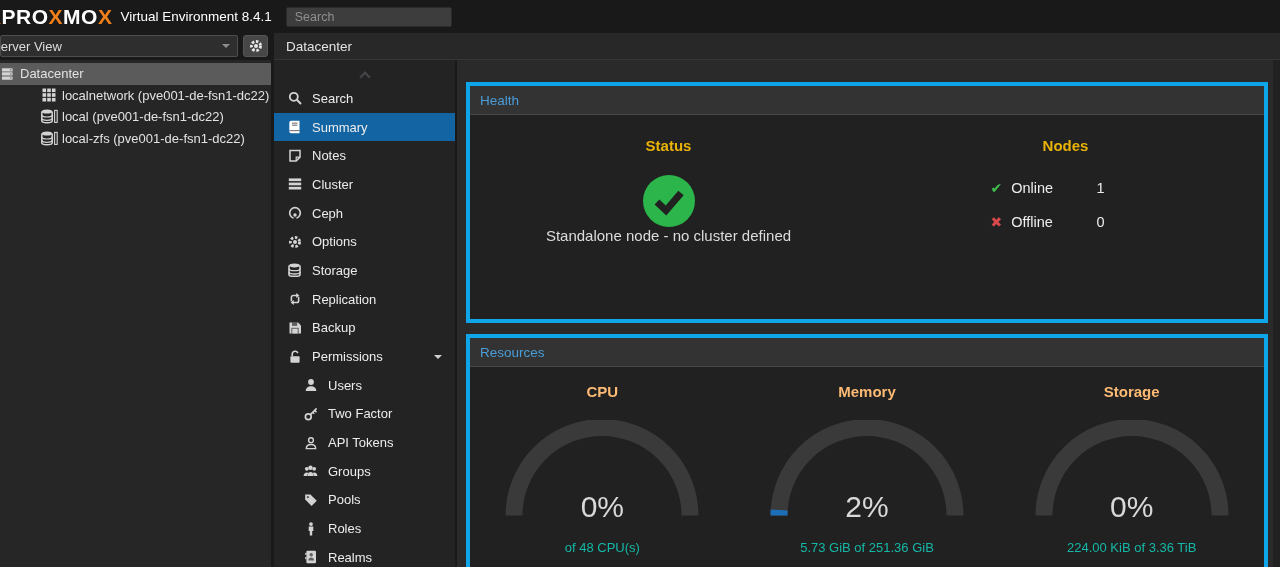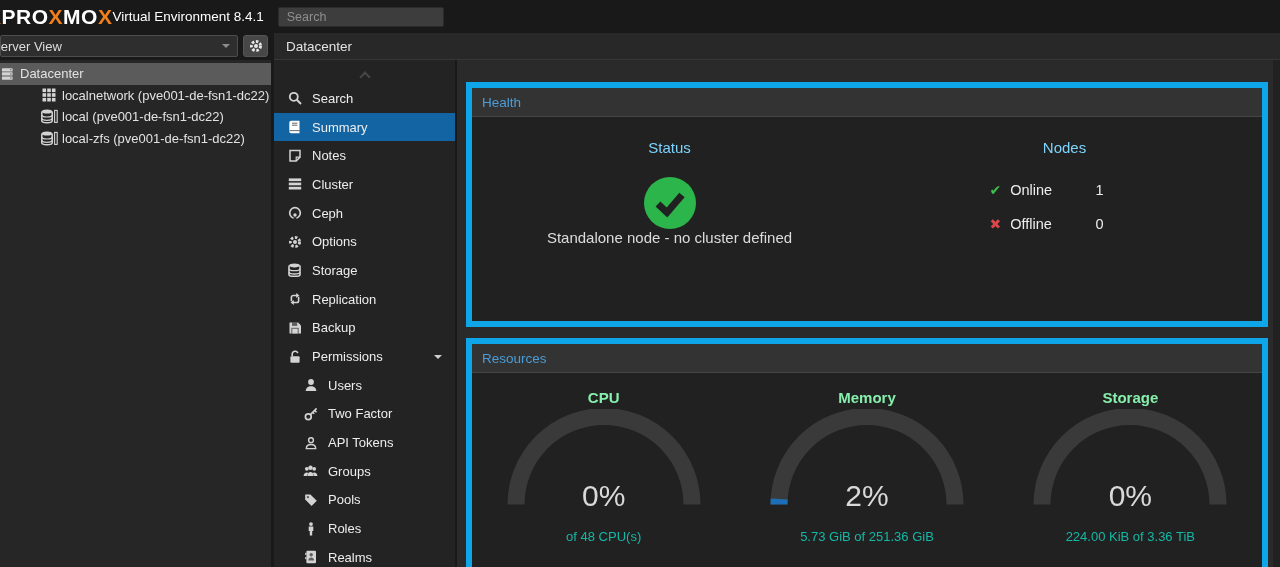--- a/index.html
+++ b/index.html
@@ -5,21 +5,21 @@
   * { margin:0; padding:0; box-sizing:border-box; }
   html,body { width:1280px; height:567px; overflow:hidden; background:#191919;
     font-family:"Liberation Sans","DejaVu Sans",sans-serif; }
   svg { display:block; }
 
   
   .topbar { height:33px; display:flex; align-items:center; background:#191919; }
   .logo { margin-left:-13px; font-weight:bold; font-size:21px; letter-spacing:.5px;
     color:#fff; white-space:nowrap; }
   .logo .ox { color:#ef7f1a; }
-  .topbar-subtitle { color:#ffffff; font-size:13.5px; margin-left:0; }
+  .topbar-subtitle { color:#ffffff; font-size:13.5px; margin-left:8px; }
   .topbar-search { margin-left:14px; width:166px; height:20px; background:#3d3d3d;
     border:1px solid #2b2b2b; border-radius:2px; color:#ddd; font-size:12.5px; padding:0 8px; outline:none; }
   .topbar-search::placeholder { color:#8f8f8f; }
 
   
   .main-row { display:flex; height:534px; }
   .left-col { width:271px; display:flex; flex-direction:column; background:#262626; }
   .left-toolbar { height:27px; background:#191919; display:flex; align-items:center; padding:2px 3px 3px 0; gap:5px; }
   .view-combo { flex:1; height:22px; background:#2e2e2e; border:1px solid #4d4d4d; border-radius:2px;
     display:flex; align-items:center; color:#dcdcdc; font-size:13px; overflow:hidden; cursor:pointer; }
@@ -52,42 +52,42 @@
     color:#ededed; font-size:13px; cursor:pointer; white-space:nowrap; }
   .menu-item .micon { width:15px; display:flex; justify-content:center; color:#d3d3d3; flex:none; }
   .menu-item.selected { background:#1264a3; }
   .menu-item.selected .micon { color:#fff; }
   .menu-item.indent { padding-left:29px; }
   .perm-caret { margin-left:auto; margin-right:13px; width:0; height:0;
     border:4.5px solid transparent; border-top-color:#cfcfcf; margin-top:4px; }
 
   .content-area { flex:1; background:#2a2a2a; padding:22px 12px 0 9px; position:relative; min-width:0; }
   .content-scrollbar { position:absolute; top:0; right:0; bottom:0; width:7px; background:#212121; }
-  .panel { border:6px solid #0ea5e9; margin-bottom:11px; }
+  .panel { border:4px solid #0ea5e9; margin-bottom:11px; }
   .panel-header { height:29px; background:#333333; border-bottom:1px solid #464646;
     display:flex; align-items:center; padding-left:10px; color:#4a9dd9; font-size:13.5px; }
   .panel-body { background:#212121; }
 
   
   .health-body { min-height:204px; display:flex; padding-top:22px; }
   .h-col { flex:1; text-align:center; }
-  .h-heading { font-size:15px; font-weight:normal; color:#7dd3fc; }
+  .h-heading { font-size:15px; font-weight:bold; color:#eab308; }
   .status-circle { margin:21px auto 0; width:52px; height:52px; }
   .status-msg { font-size:15px; color:#dcdcdc;text-align:center; }
   .nodes-table { width:150px; margin:17px auto 0; text-align:left; }
   .nodes-row { display:grid; grid-template-columns:106px 1fr; align-items:center; height:34px;
     font-size:14.5px; color:#ededed; }
   .nodes-label { display:flex; align-items:center; gap:9px; }
   .glyph-ok { color:#3fbf4e; font-size:14px; }
   .glyph-err { color:#d8484a; font-size:14px; }
 
   
   .res-body { display:flex; padding:16px 0 40px; }
   .g-col { flex:1; text-align:center; }
-  .g-heading { font-size:15px; font-weight:bold; color:#86efac; margin-bottom:3px; }
+  .g-heading { font-size:15px; font-weight:bold; color:#fdba74; margin-bottom:20px; }
   .gauge { width:200px; height:104px; margin:0 auto; position:relative; }
   .gauge-pct { position:absolute; left:0; right:0; bottom:0; text-align:center;
     font-size:30px; color:#d9d9d9; }
   .g-detail { margin-top:16px; font-size:13px; color:#14b8a6; }
 </style>
 </head>
 <body>
 
 <div class="topbar">
   <div class="logo"><span class="ox">X</span><span>PRO</span><span class="ox">X</span><span>MO</span><span class="ox">X</span></div>

